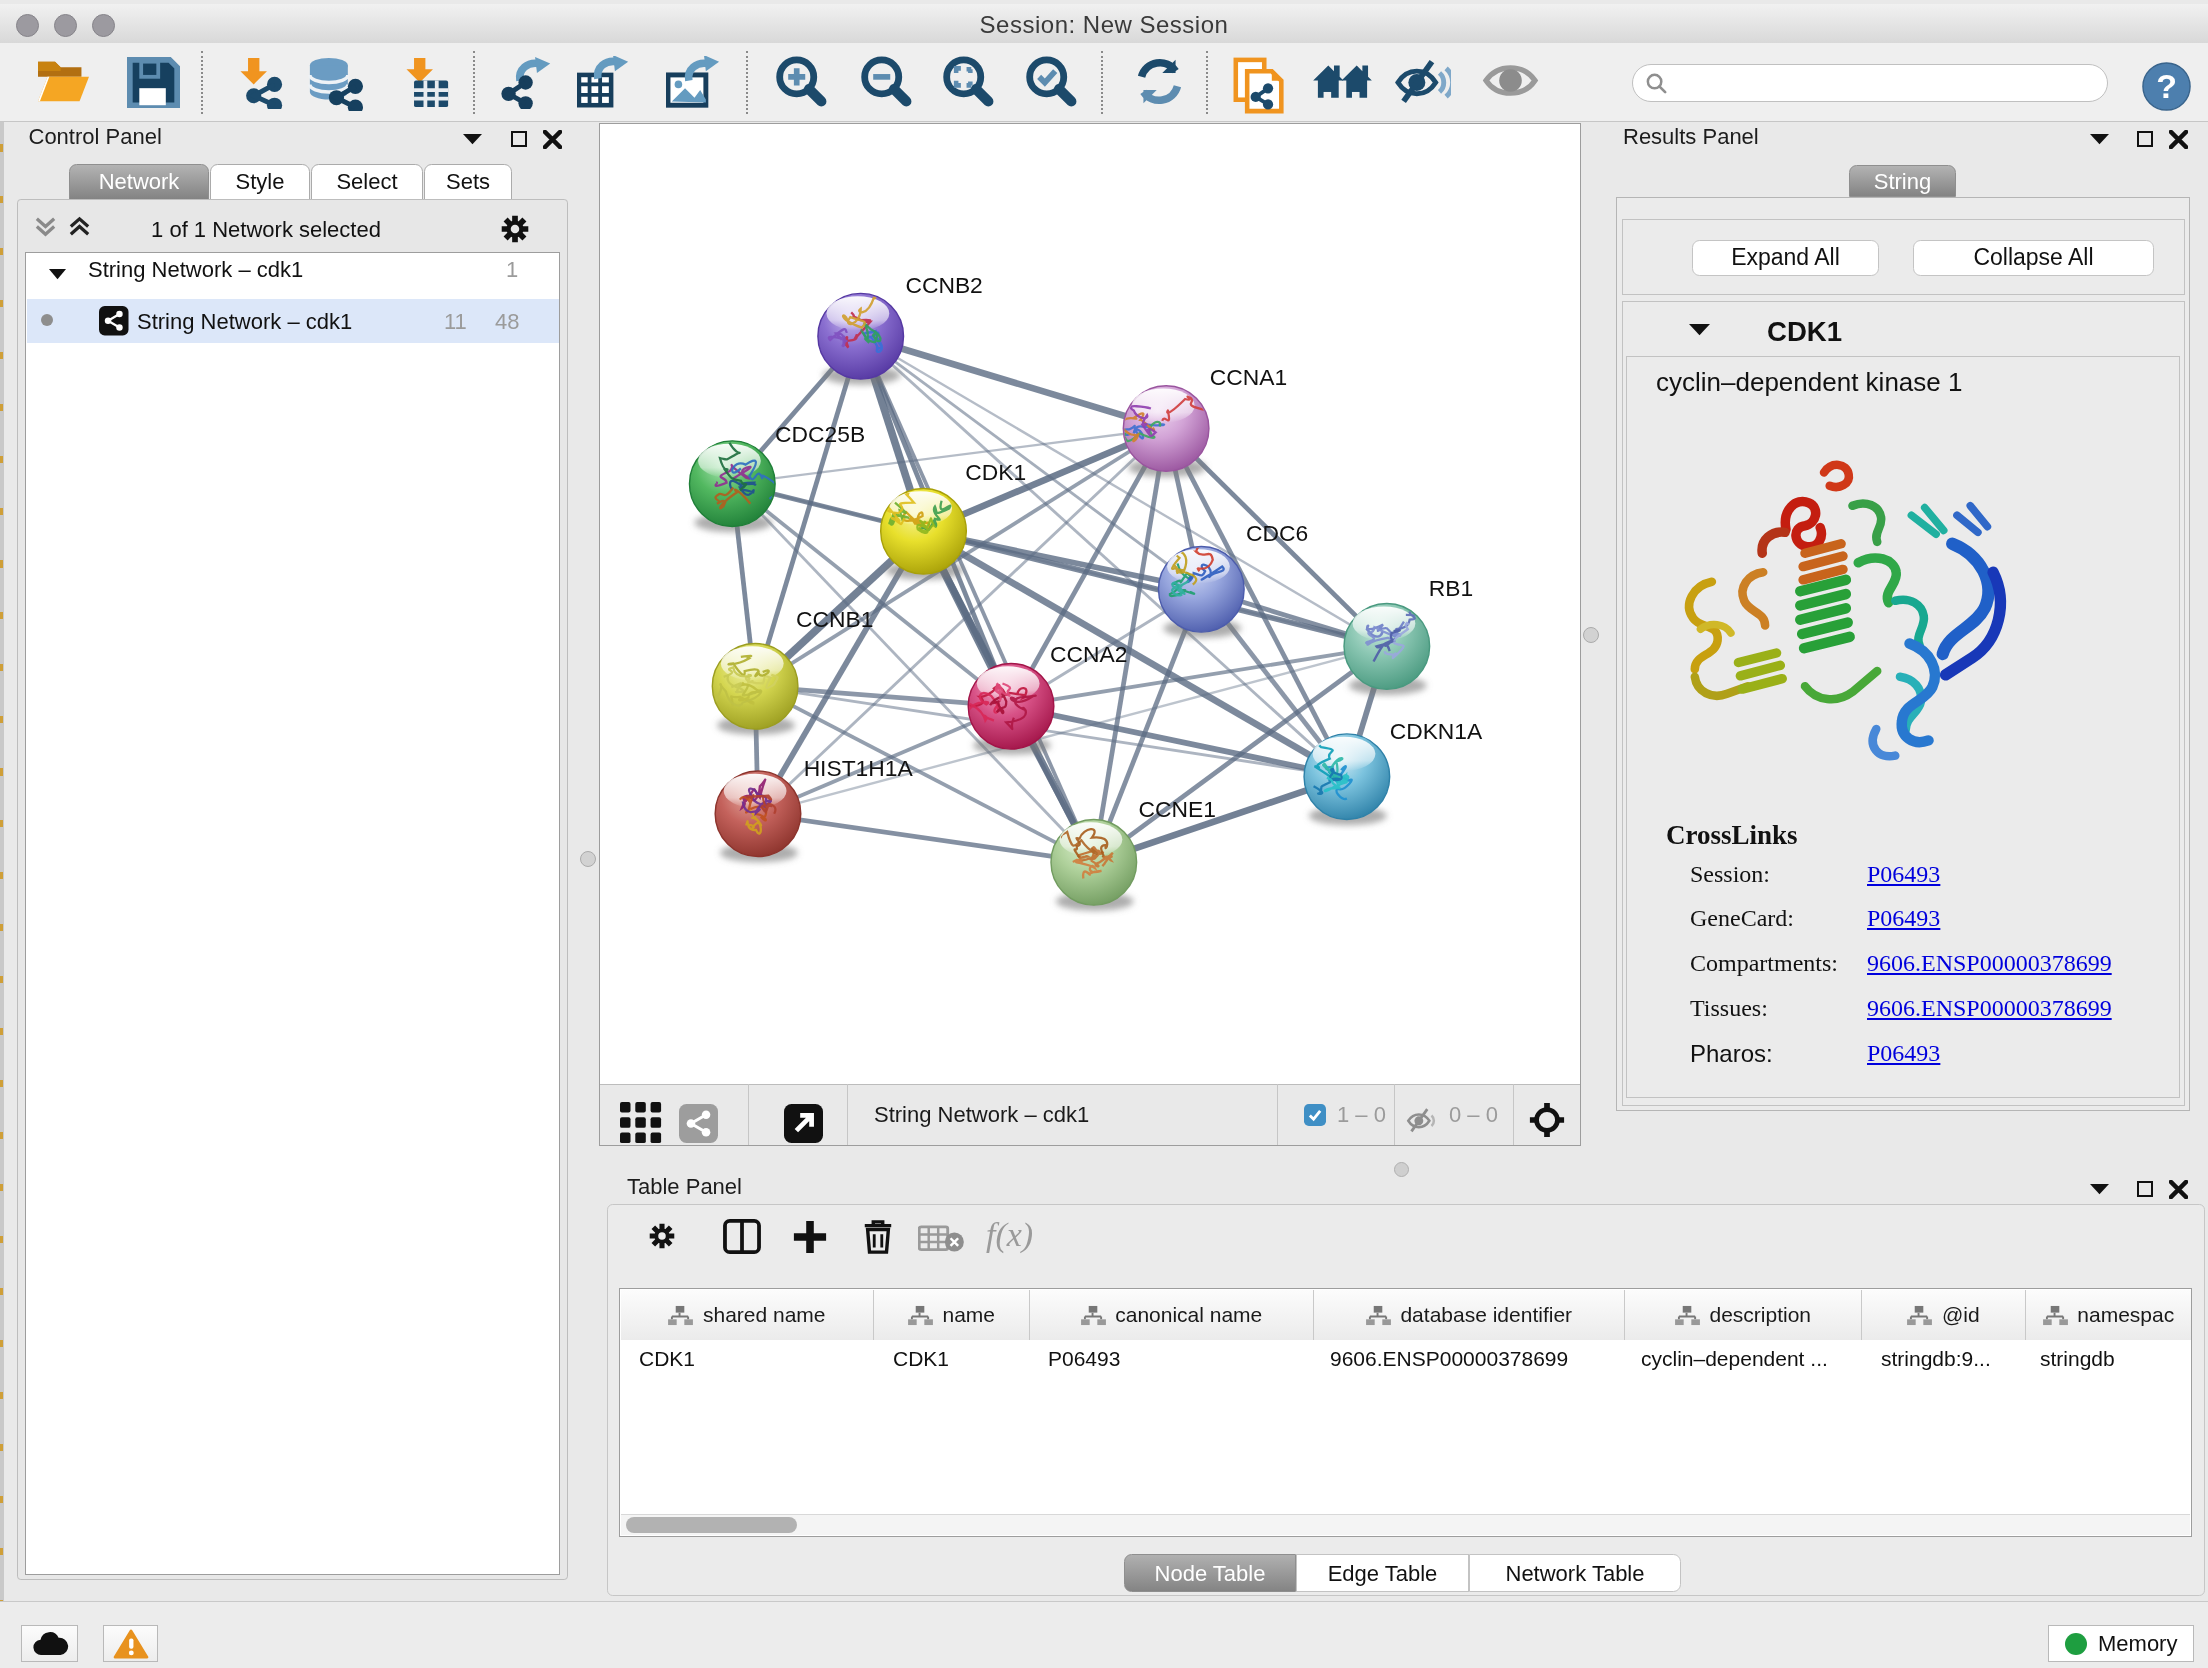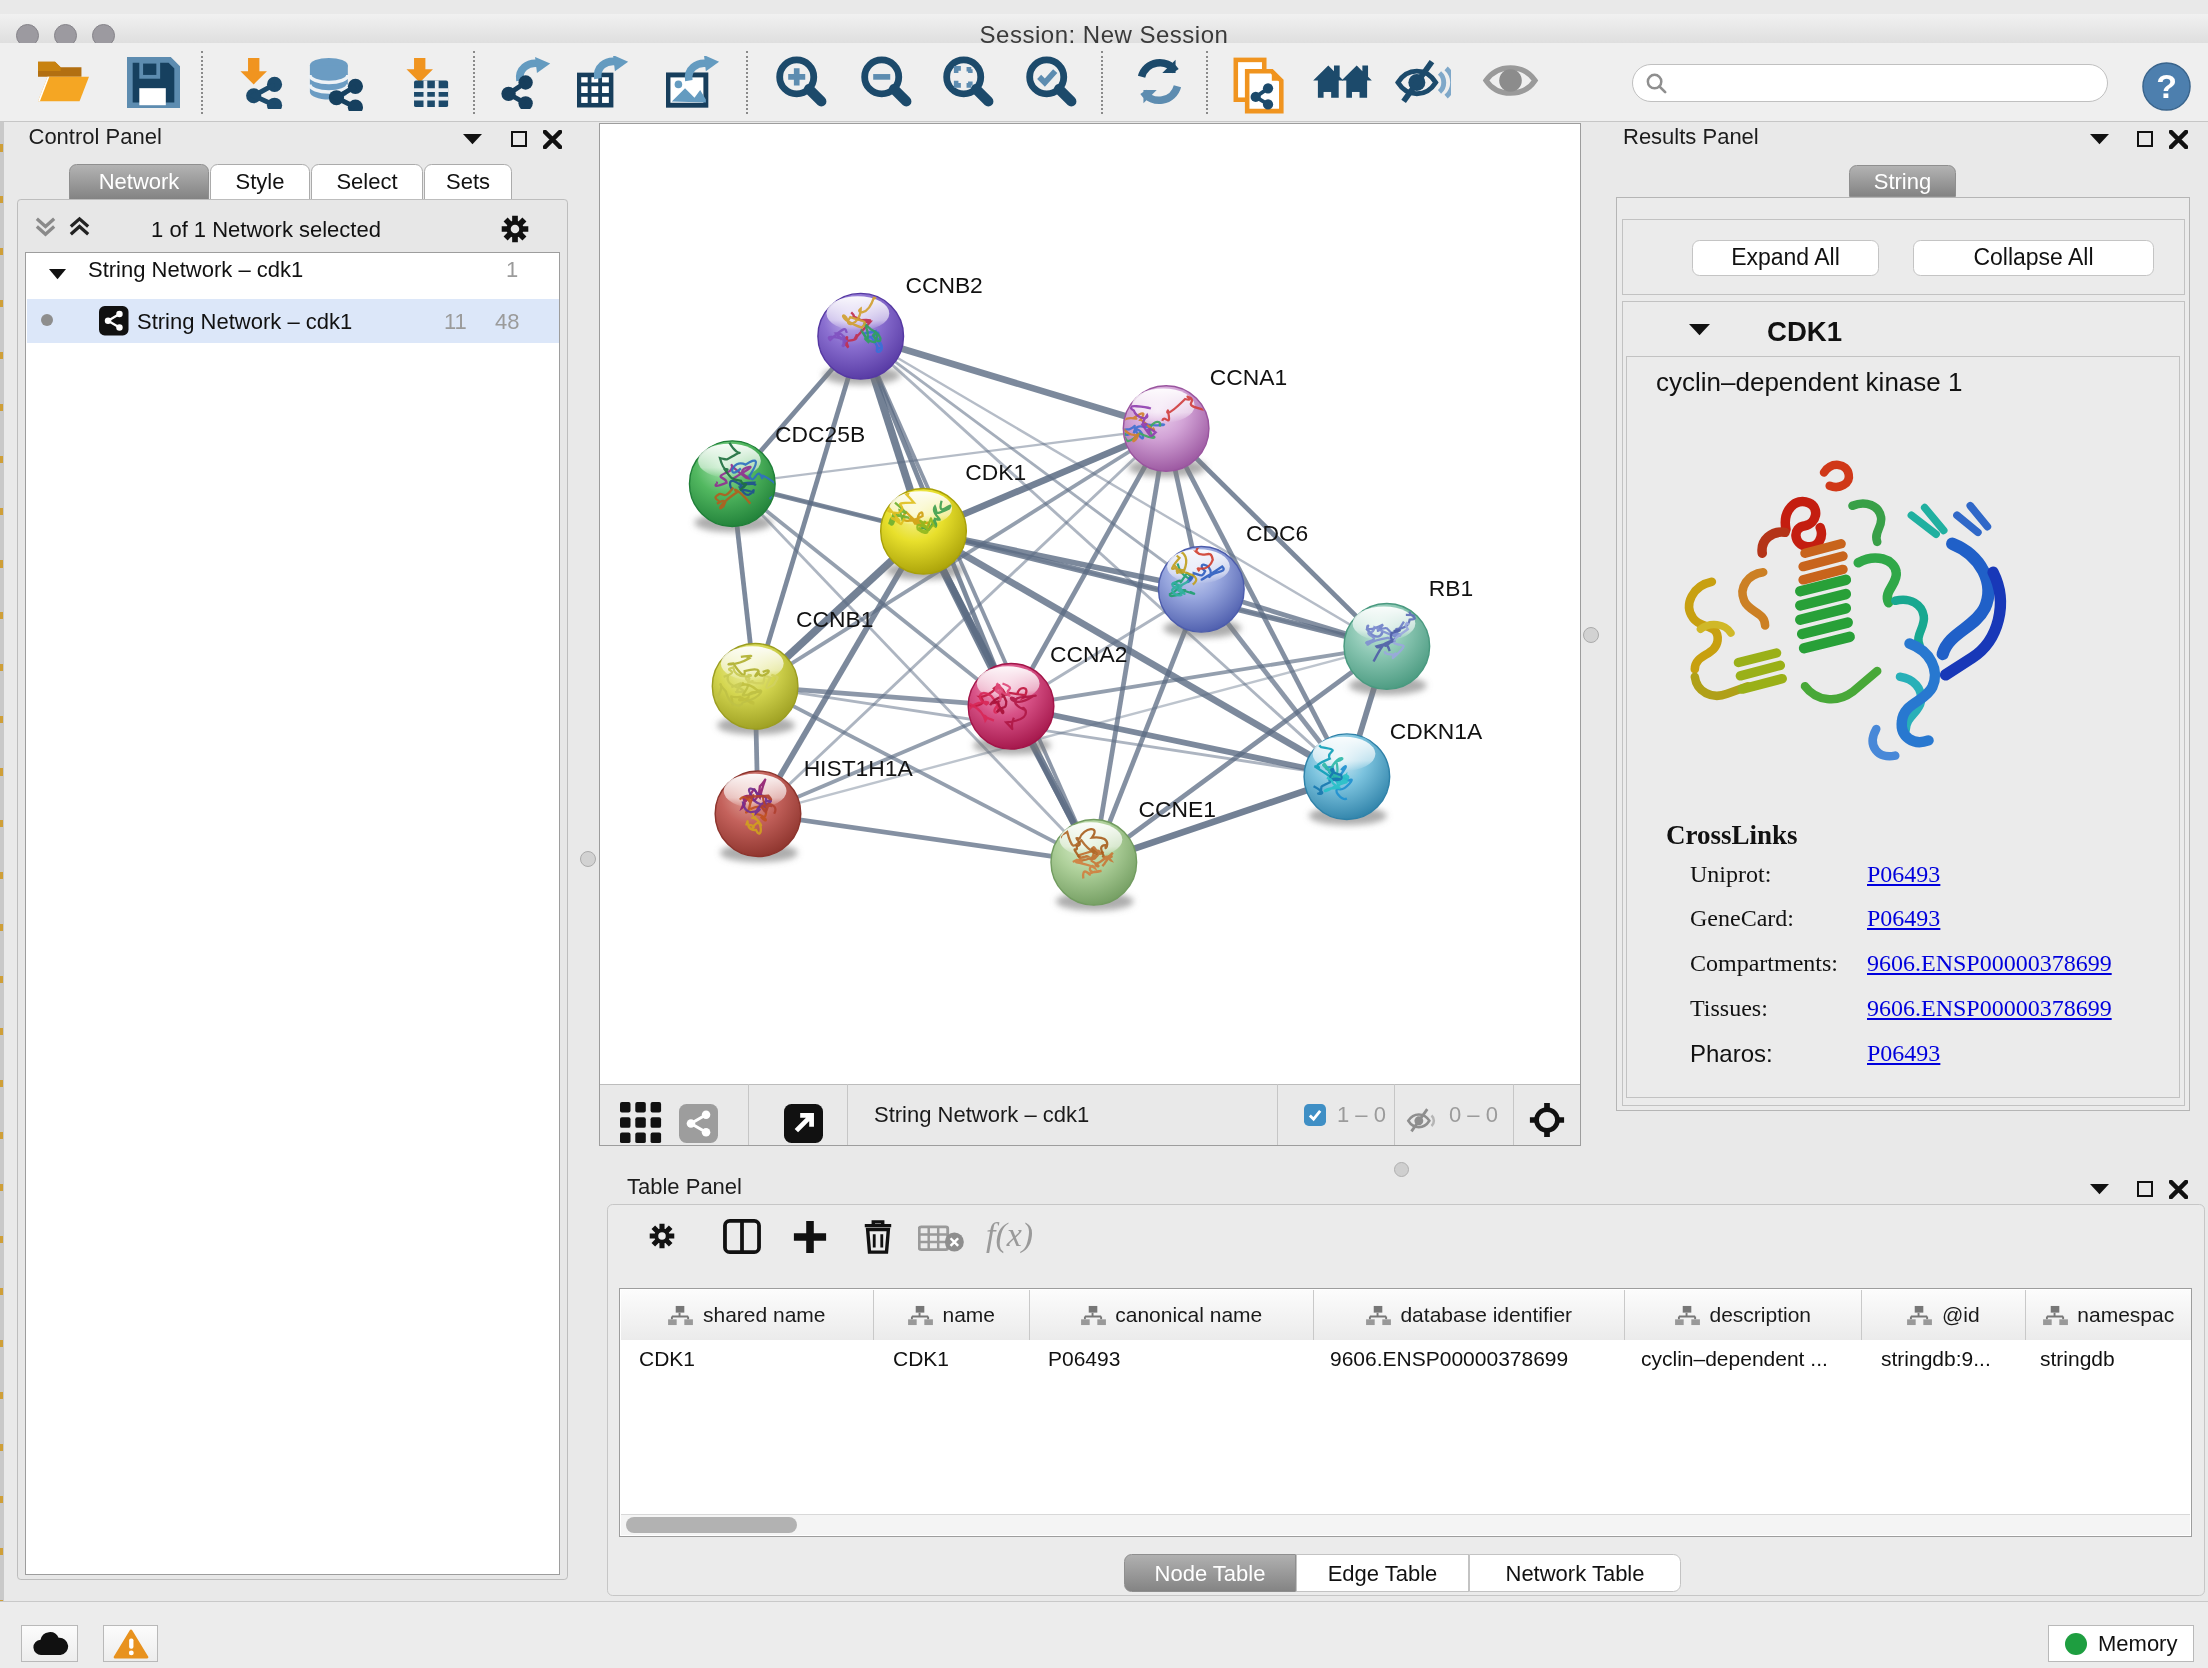--- a/index.html
+++ b/index.html
@@ -1,20 +1,20 @@
 <!DOCTYPE html>
 <html style="font-size:15px"><head>
 <meta charset="utf-8">
 <style>
 * { margin:0; padding:0; box-sizing:border-box; }
 html,body { width:2208px; height:1668px; overflow:hidden; }
 body { font-family:"Liberation Sans", sans-serif; background:#e9e9e9; position:relative; }
 .abs { position:absolute; }
 
-#titlebar { position:absolute; left:0; top:14px; width:2208px; height:42px;
+#titlebar { position:absolute; left:0; top:4px; width:2208px; height:42px;
   background:linear-gradient(#f1f1f1,#d7d7d7); border-bottom:1px solid #b4b4b4;padding-left:40px; }
 .tl { position:absolute; top:9.5px; width:23px; height:23px; border-radius:50%;
   background:#9c9aa0; border:1px solid #86848a; }
 #title-text { position:absolute; top:6.7px; left:0; width:100%; text-align:center;
   font-size:24px; font-weight:normal; color:#3a3a3a; letter-spacing:0.5px; }
 
 #toolbar { position:absolute; left:0; top:43px; width:2208px; height:79px;
   background:#efefef; border-bottom:1px solid #c6c6c6; }
 .tbi { position:absolute; top:13.3px; }
 .tsep { position:absolute; top:7.6px; width:0; height:63px;
@@ -670,21 +670,21 @@
 
     <path d="M295 110 c30 12 46 42 34 68 c-10 20-38 26-44 48" stroke="#2060c8" stroke-width="13"></path>
     <path d="M338 140 c16 32 6 72-22 90 l-28 18" stroke="#1838b8" stroke-width="12"></path>
     <path d="M250 215 c22 8 32 28 24 46 c-8 16-30 16-32 36 c-2 16 12 26 28 20" stroke="#2878d0" stroke-width="11"></path>
     <path d="M215 305 c-10 18 2 32 20 28" stroke="#4888d8" stroke-width="9"></path>
     <path d="M300 80 l22 18 m-8-28 l18 22" stroke="#3068c8" stroke-width="8"></path>
   </g>
 </svg>
 
 <div class="abs" style="left:1666px;top:820px;font-family:'Liberation Serif',serif;font-size:27px;font-weight:bold;color:#111;">CrossLinks</div>
-<div class="abs" style="font-family:'Liberation Serif',serif;font-size:24px;color:#111;left:1690px;top:861px;">Uniprot:</div>
+<div class="abs" style="font-family:'Liberation Serif',serif;font-size:24px;color:#111;left:1690px;top:861px;">Session:</div>
 <div class="abs" style="font-family:'Liberation Serif',serif;font-size:24px;color:#111;left:1690px;top:905px;">GeneCard:</div>
 <div class="abs" style="font-family:'Liberation Serif',serif;font-size:24px;color:#111;left:1690px;top:950px;">Compartments:</div>
 <div class="abs" style="font-family:'Liberation Serif',serif;font-size:24px;color:#111;left:1690px;top:995px;">Tissues:</div>
 <div class="abs" style="font-family:Liberation Sans, sans-serif;font-size:24px;color:#111;left:1690px;top:1040px;">Pharos:</div>
 <div class="abs" style="font-family:'Liberation Serif',serif;font-size:24px;left:1867px;top:861px;"><a class="lnk">P06493</a></div>
 <div class="abs" style="font-family:'Liberation Serif',serif;font-size:24px;left:1867px;top:905px;"><a class="lnk">P06493</a></div>
 <div class="abs" style="font-family:'Liberation Serif',serif;font-size:24px;left:1867px;top:950px;"><a class="lnk">9606.ENSP00000378699</a></div>
 <div class="abs" style="font-family:'Liberation Serif',serif;font-size:24px;left:1867px;top:995px;"><a class="lnk">9606.ENSP00000378699</a></div>
 <div class="abs" style="font-family:'Liberation Serif',serif;font-size:24px;left:1867px;top:1040px;"><a class="lnk">P06493</a></div>
 

